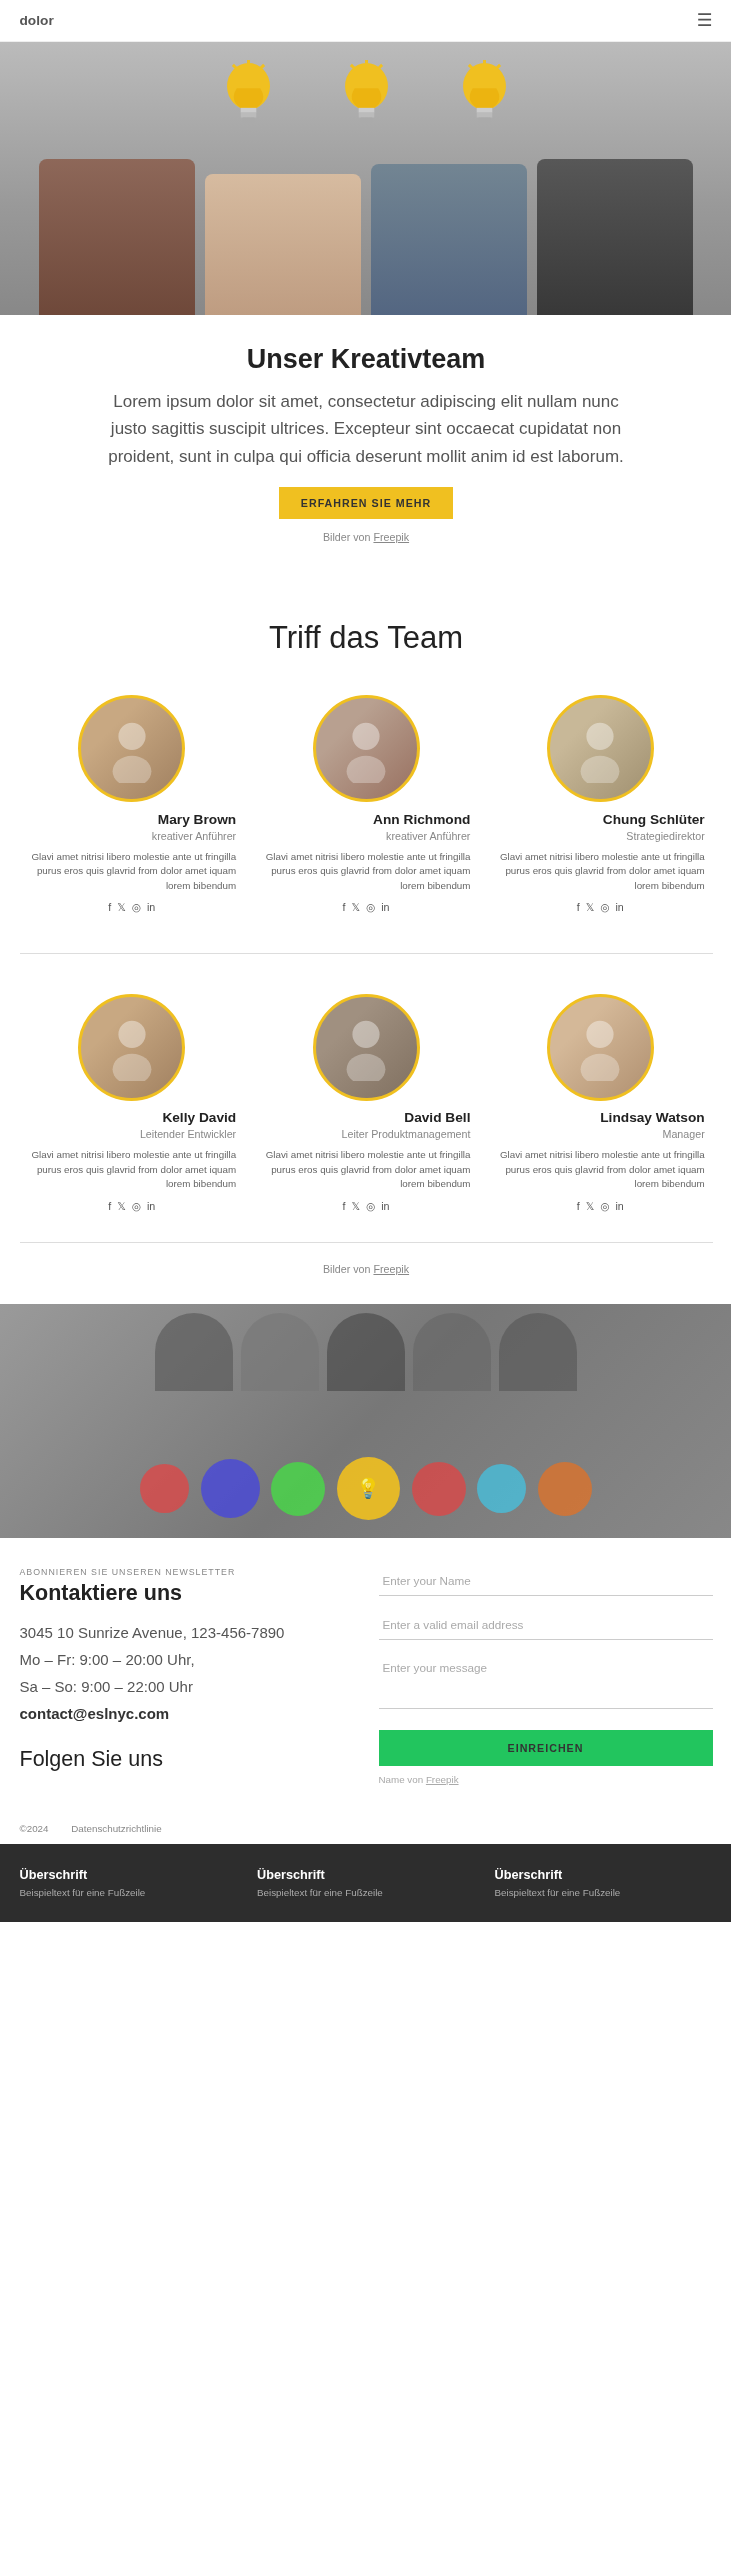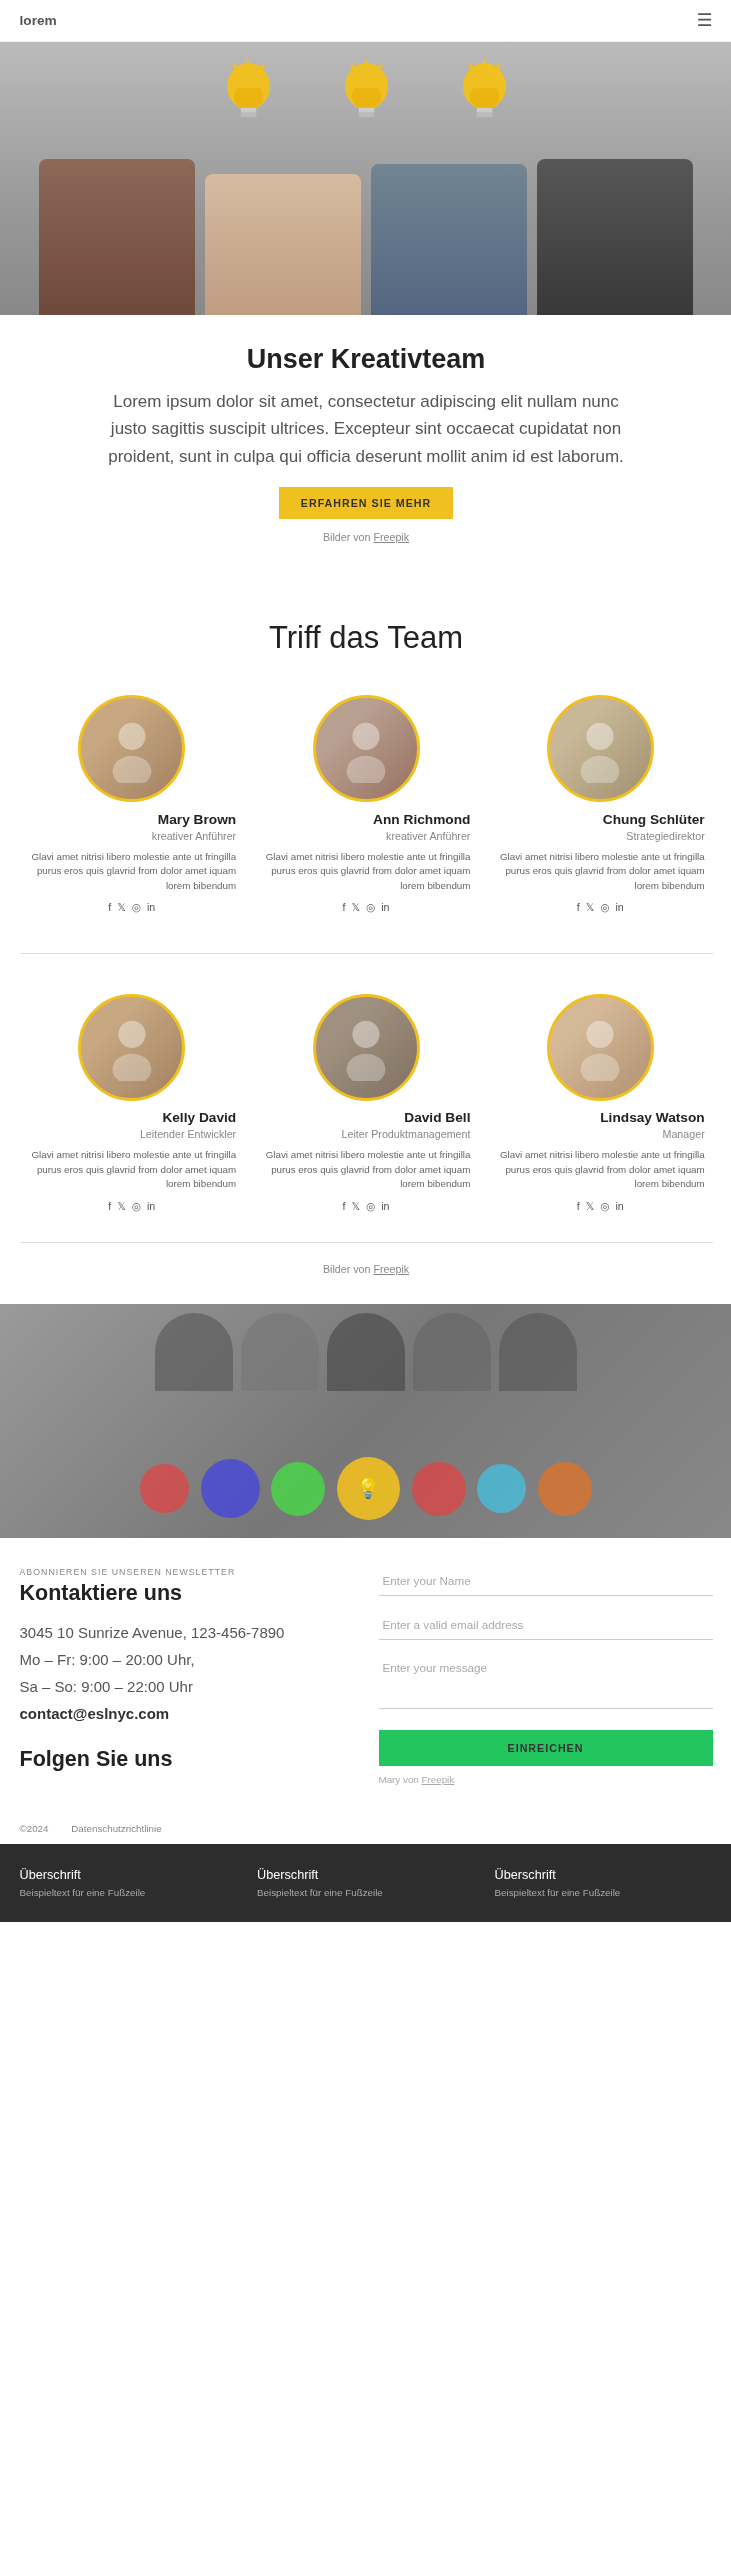--- a/index.html
+++ b/index.html
@@ -83,21 +83,21 @@
     }
     .contact-left { flex: 1; }
     .newsletter-label {
       font-size: 8.8px; color: #888; letter-spacing: 1px; text-transform: uppercase;
       margin-bottom: 3.9px;
     }
     .contact-left h2 { font-size: 21.5px; font-weight: bold; margin-bottom: 13.7px; color: #222; }
     .contact-info { font-size: 15px; color: #555; line-height: 1.8; }
     .contact-info strong { color: #222; }
     .contact-info a { color: #333; }
-    .follow-title { font-size: 21.5px; font-weight: bold; margin-top: 19.5px; margin-bottom: 5.9px; color: #222; }
+    .follow-title { font-size: 21.5px; font-weight: normal; margin-top: 19.5px; margin-bottom: 5.9px; color: #222; }
 
     .contact-right { flex: 1; }
     .form-input {
       width: 100%; border: none; border-bottom: 1px solid #ccc;
       padding: 7.8px 3.9px; font-size: 11.7px; margin-bottom: 13.7px;
       outline: none; color: #888;
     }
     .form-input::placeholder { color: #aaa; }
     .btn-submit {
       width: 100%; background: #22c55e; color: #333; border: none;
@@ -109,28 +109,28 @@
     .form-credit a { color: #aaa; text-decoration: underline; }
 
     .copyright { font-size: 9.8px; color: #888; padding: 9.8px 19.5px; }
     .copyright a { color: #888; margin-left: 20px; }
 
     
     .footer {
       background: #2d2d2d; color: #ccc; padding: 23.4px 19.5px;
       display: grid; grid-template-columns: repeat(3, 1fr); gap: 19.5px;
     }
-    .footer-col h3 { font-size: 12.7px; font-weight: normal; color: #fff; margin-bottom: 5.9px; }
+    .footer-col h3 { font-size: 12.7px; font-weight: bold; color: #fff; margin-bottom: 5.9px; }
     .footer-col p { font-size: 9.8px; color: #aaa; }
   </style>
 </head>
 <body>
 
 <header class="header">
-  <span class="logo">lorem</span>
+  <span class="logo">dolor</span>
   <span class="hamburger">☰</span>
 </header>
 
 <section class="large-image-section" style="height:273px; background: linear-gradient(to bottom, #bbb 0%, #999 60%, #888 100%);">
   <div style="position:absolute;top:0;left:0;right:0;bottom:0; display:flex; flex-direction:column; align-items:center; justify-content:flex-start; padding-top:17.6px;">
     <div style="display:flex; gap:59px; margin-bottom:9.8px;">
 
       <svg width="59" height="78" viewBox="0 0 60 80">
         <ellipse cx="30" cy="28" rx="22" ry="24" fill="#f0c020"></ellipse>
         <rect x="22" y="50" width="16" height="5" fill="#ccc"></rect>
@@ -333,21 +333,21 @@
       <div><strong><a>contact@eslnyc.com</a></strong></div>
     </div>
     <div class="follow-title">Folgen Sie uns</div>
   </div>
   <div class="contact-right">
     <input class="form-input" type="text" placeholder="Enter your Name" style="">
     <input class="form-input" type="email" placeholder="Enter a valid email address" style="">
     <textarea class="form-input" rows="3" style="resize: none; font-family: Arial; font-size: 11.7px;" placeholder="Enter your message"></textarea>
     <button class="btn-submit">EINREICHEN</button>
     <div class="form-credit">
-      <span>Mary von</span> <a>Freepik</a>
+      <span>Name von</span> <a>Freepik</a>
     </div>
   </div>
 </section>
 
 <div class="copyright">
   <span>©2024</span> <a>Datenschutzrichtlinie</a>
 </div>
 
 <footer class="footer" id="site-footer">
     <div class="footer-col">

